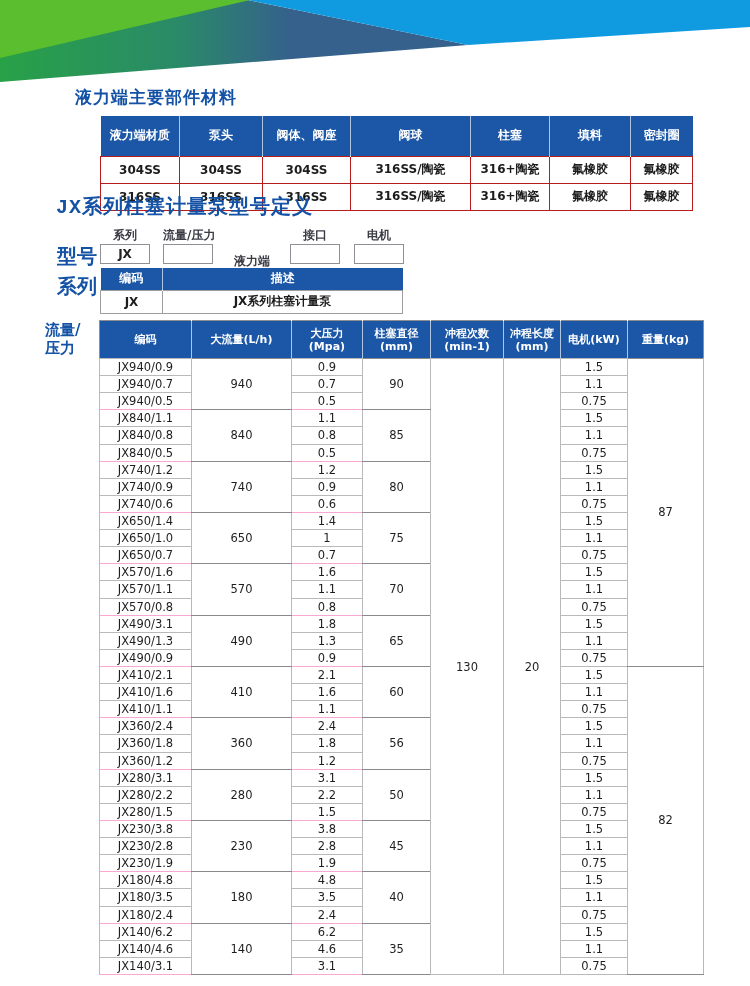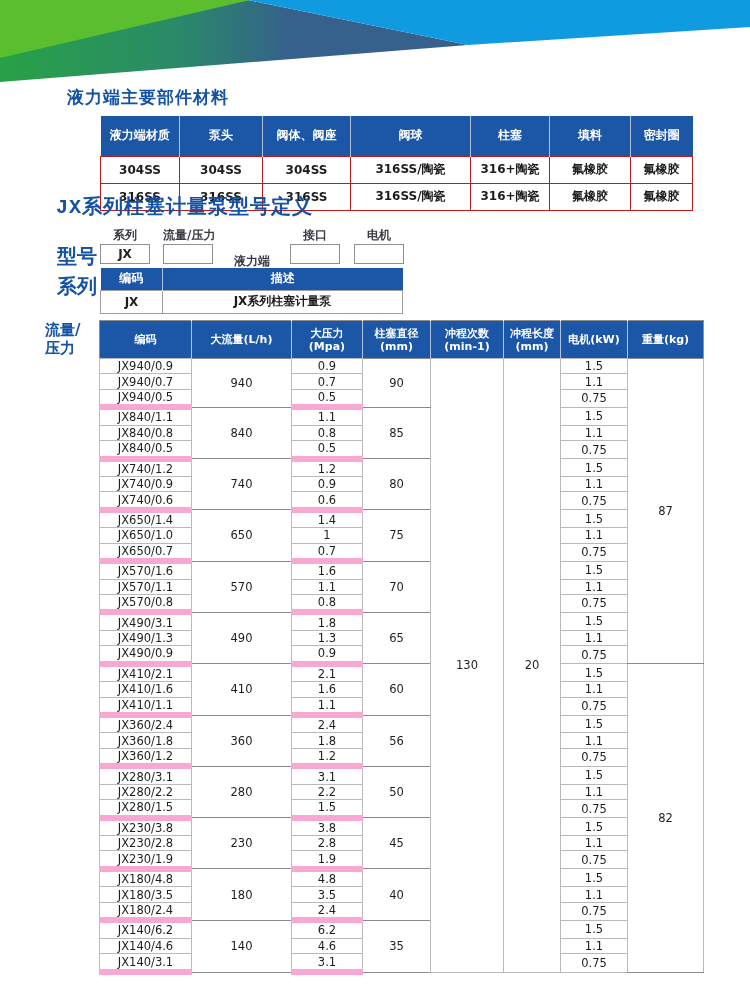--- a/index.html
+++ b/index.html
@@ -6,21 +6,21 @@
     --header-blue:#1b57a6;
     --title-blue:#1452a5;
   }
   *{box-sizing:border-box;}
   body{margin:0;background:#fff;font-family:"DejaVu Sans","Liberation Sans",sans-serif;}
   .page{position:relative;width:750px;height:986px;background:#fff;overflow:hidden;}
 
   .banner{position:absolute;left:0;top:0;width:750px;height:85px;display:block;}
 
   .sec-title{position:absolute;font-weight:bold;color:var(--title-blue);white-space:nowrap;}
-  #title1{left:67px;top:86px;font-size:17px;letter-spacing:1px;}
+  #title1{left:75px;top:86px;font-size:17px;letter-spacing:1px;}
   #title2{left:56px;top:193px;font-size:20px;letter-spacing:1px;font-family:Liberation Mono, monospace;}
 
   table{border-collapse:collapse;table-layout:fixed;}
 
   
   .materials{position:absolute;left:100px;top:116px;width:592px;}
   .materials th{background:var(--header-blue);color:#fff;font-weight:bold;font-size:12px;
     height:40px;border-right:1px solid rgba(255,255,255,.65);padding:0;text-align:center;}
   .materials th:last-child{border-right:none;margin-left:7px;}
   .materials td{border:1px solid #b91c1c;height:27px;text-align:center;
@@ -47,21 +47,21 @@
 
   
   .flow-label{position:absolute;left:45px;top:321px;font-size:15px;line-height:18px;
     font-weight:bold;color:var(--title-blue);}
   .flow-table{position:absolute;left:99px;top:320px;width:604px;height:655px;border:1px solid #8f8f8f;}
   .flow-table th{background:var(--header-blue);color:#fff;font-weight:bold;font-size:11px;
     line-height:13px;height:38px;border-right:1px solid rgba(255,255,255,.65);padding:0;text-align:center;}
   .flow-table th:last-child{border-right:none;}
   .flow-table td{border:1px solid #b9b9b9;text-align:center;font-size:11.5px;color:#1e1e1e;
     padding:0;vertical-align:middle;}
-  .flow-table td.g-end{border-bottom:6px solid #f9a8d4;}
+  .flow-table td.g-end{border-bottom:1px solid #f9a8d4;}
   .flow-table td.span-cell{border-top:1px solid #8a8a8a;border-bottom:1px solid #8a8a8a;}
 </style>
 </head>
 <body>
 
 <div class="page">
 
   <svg class="banner" viewBox="0 0 750 85" preserveAspectRatio="none">
     <defs>
       <linearGradient id="bandGrad" x1="0" y1="0" x2="1" y2="0">

